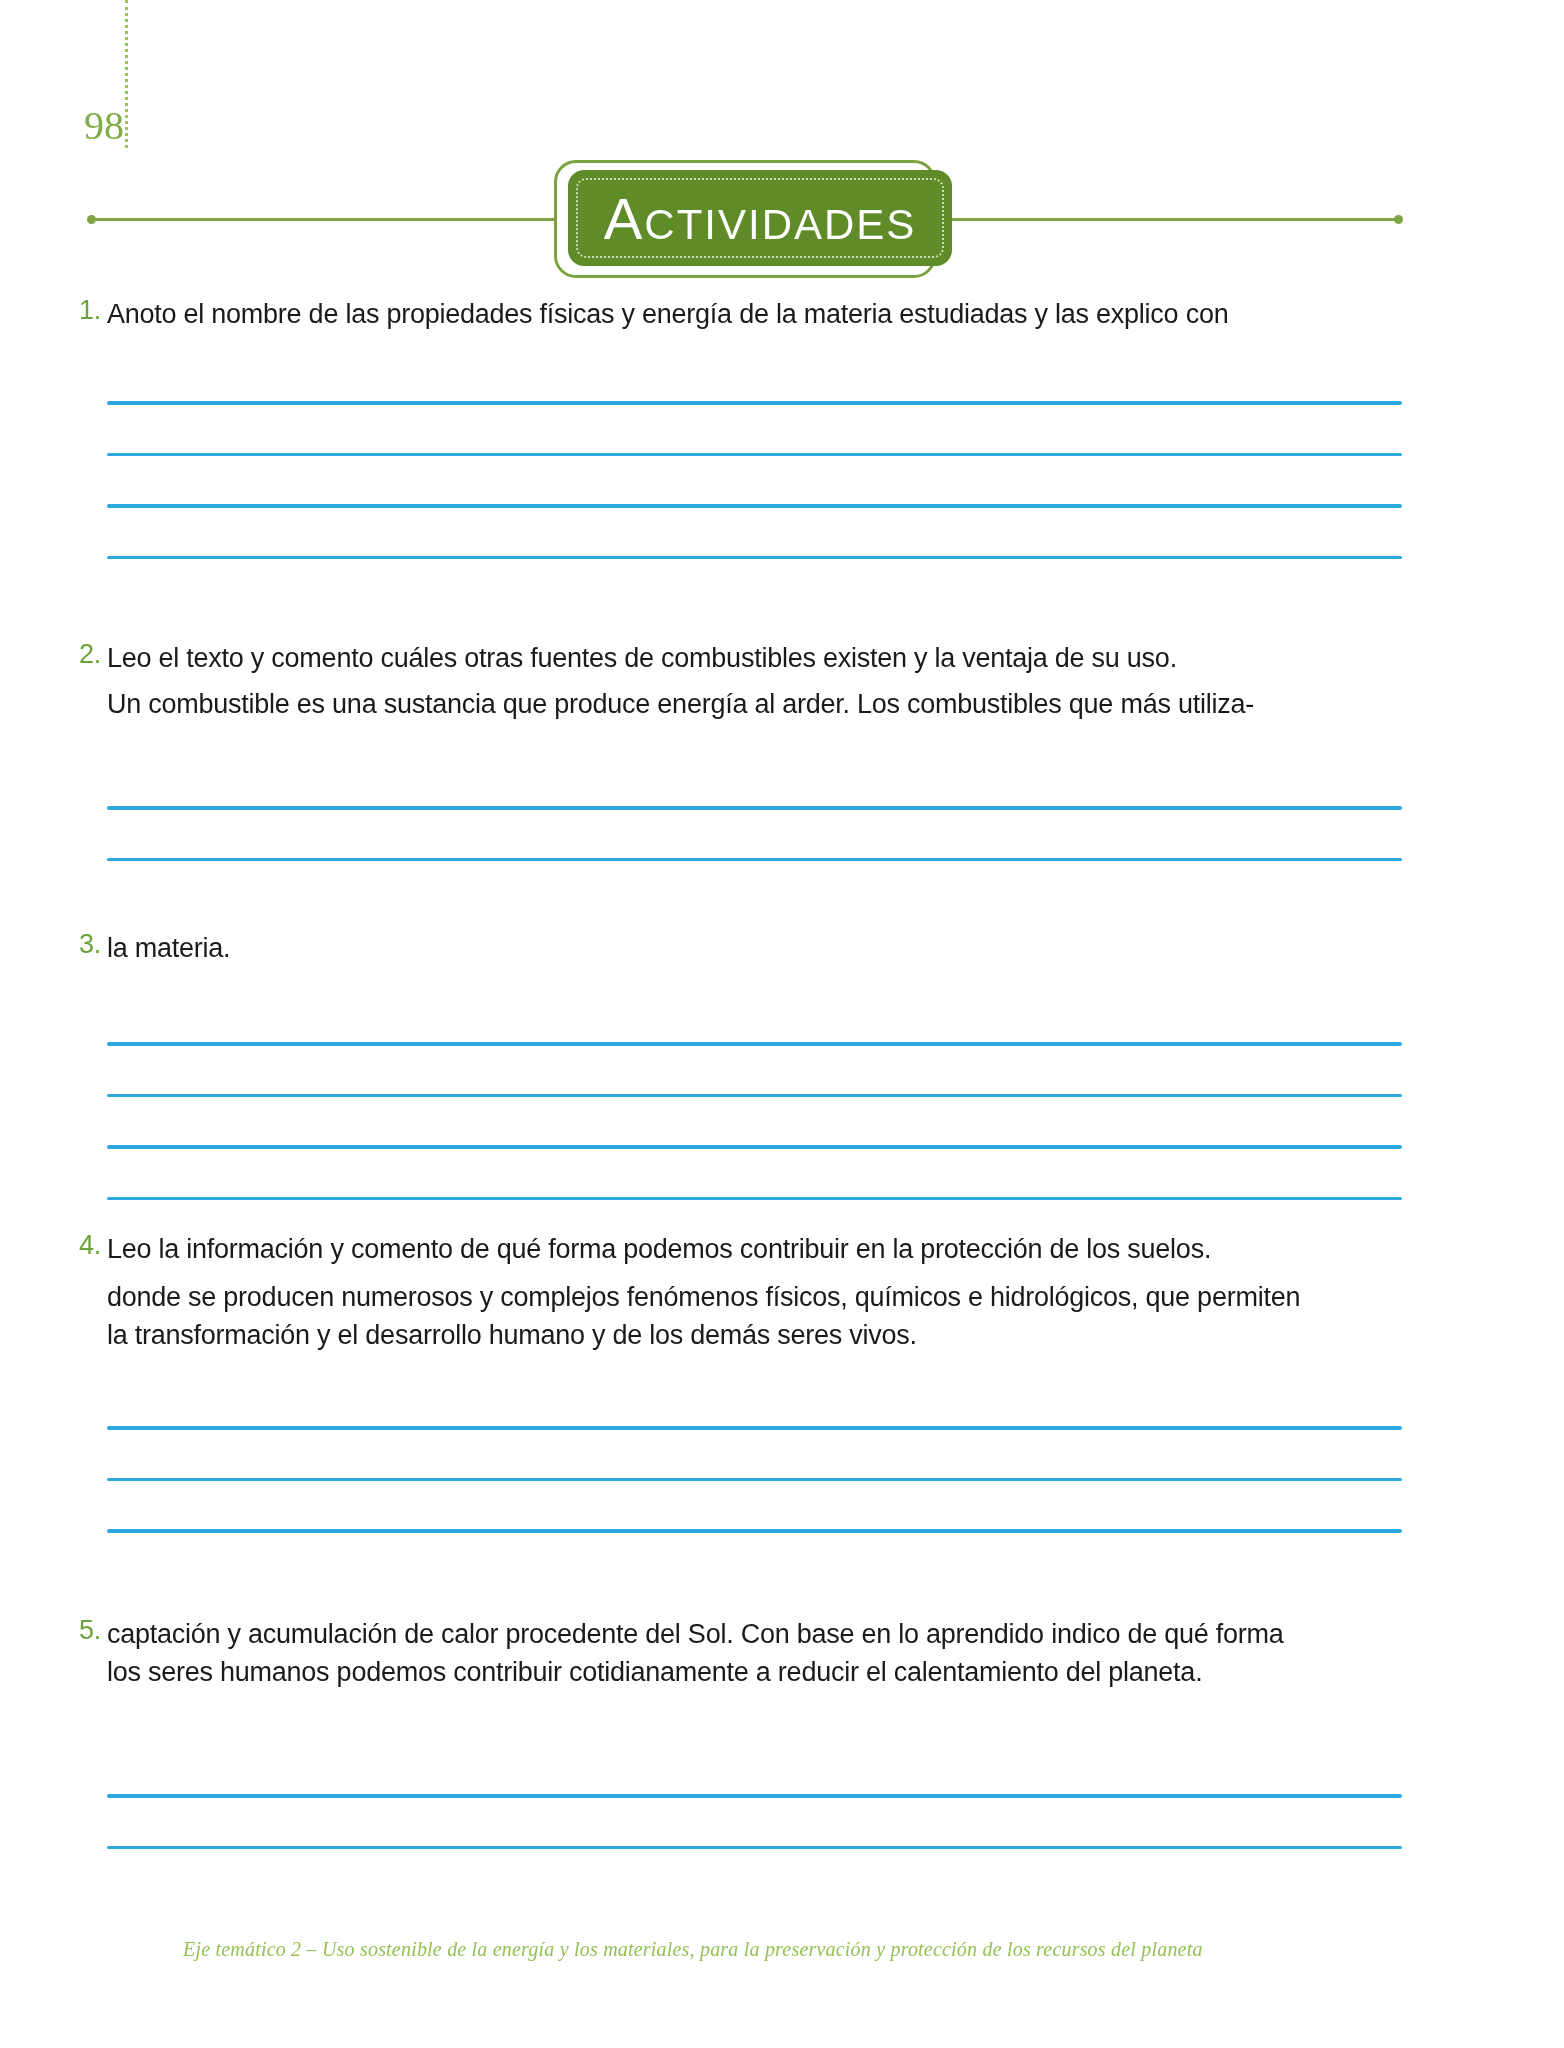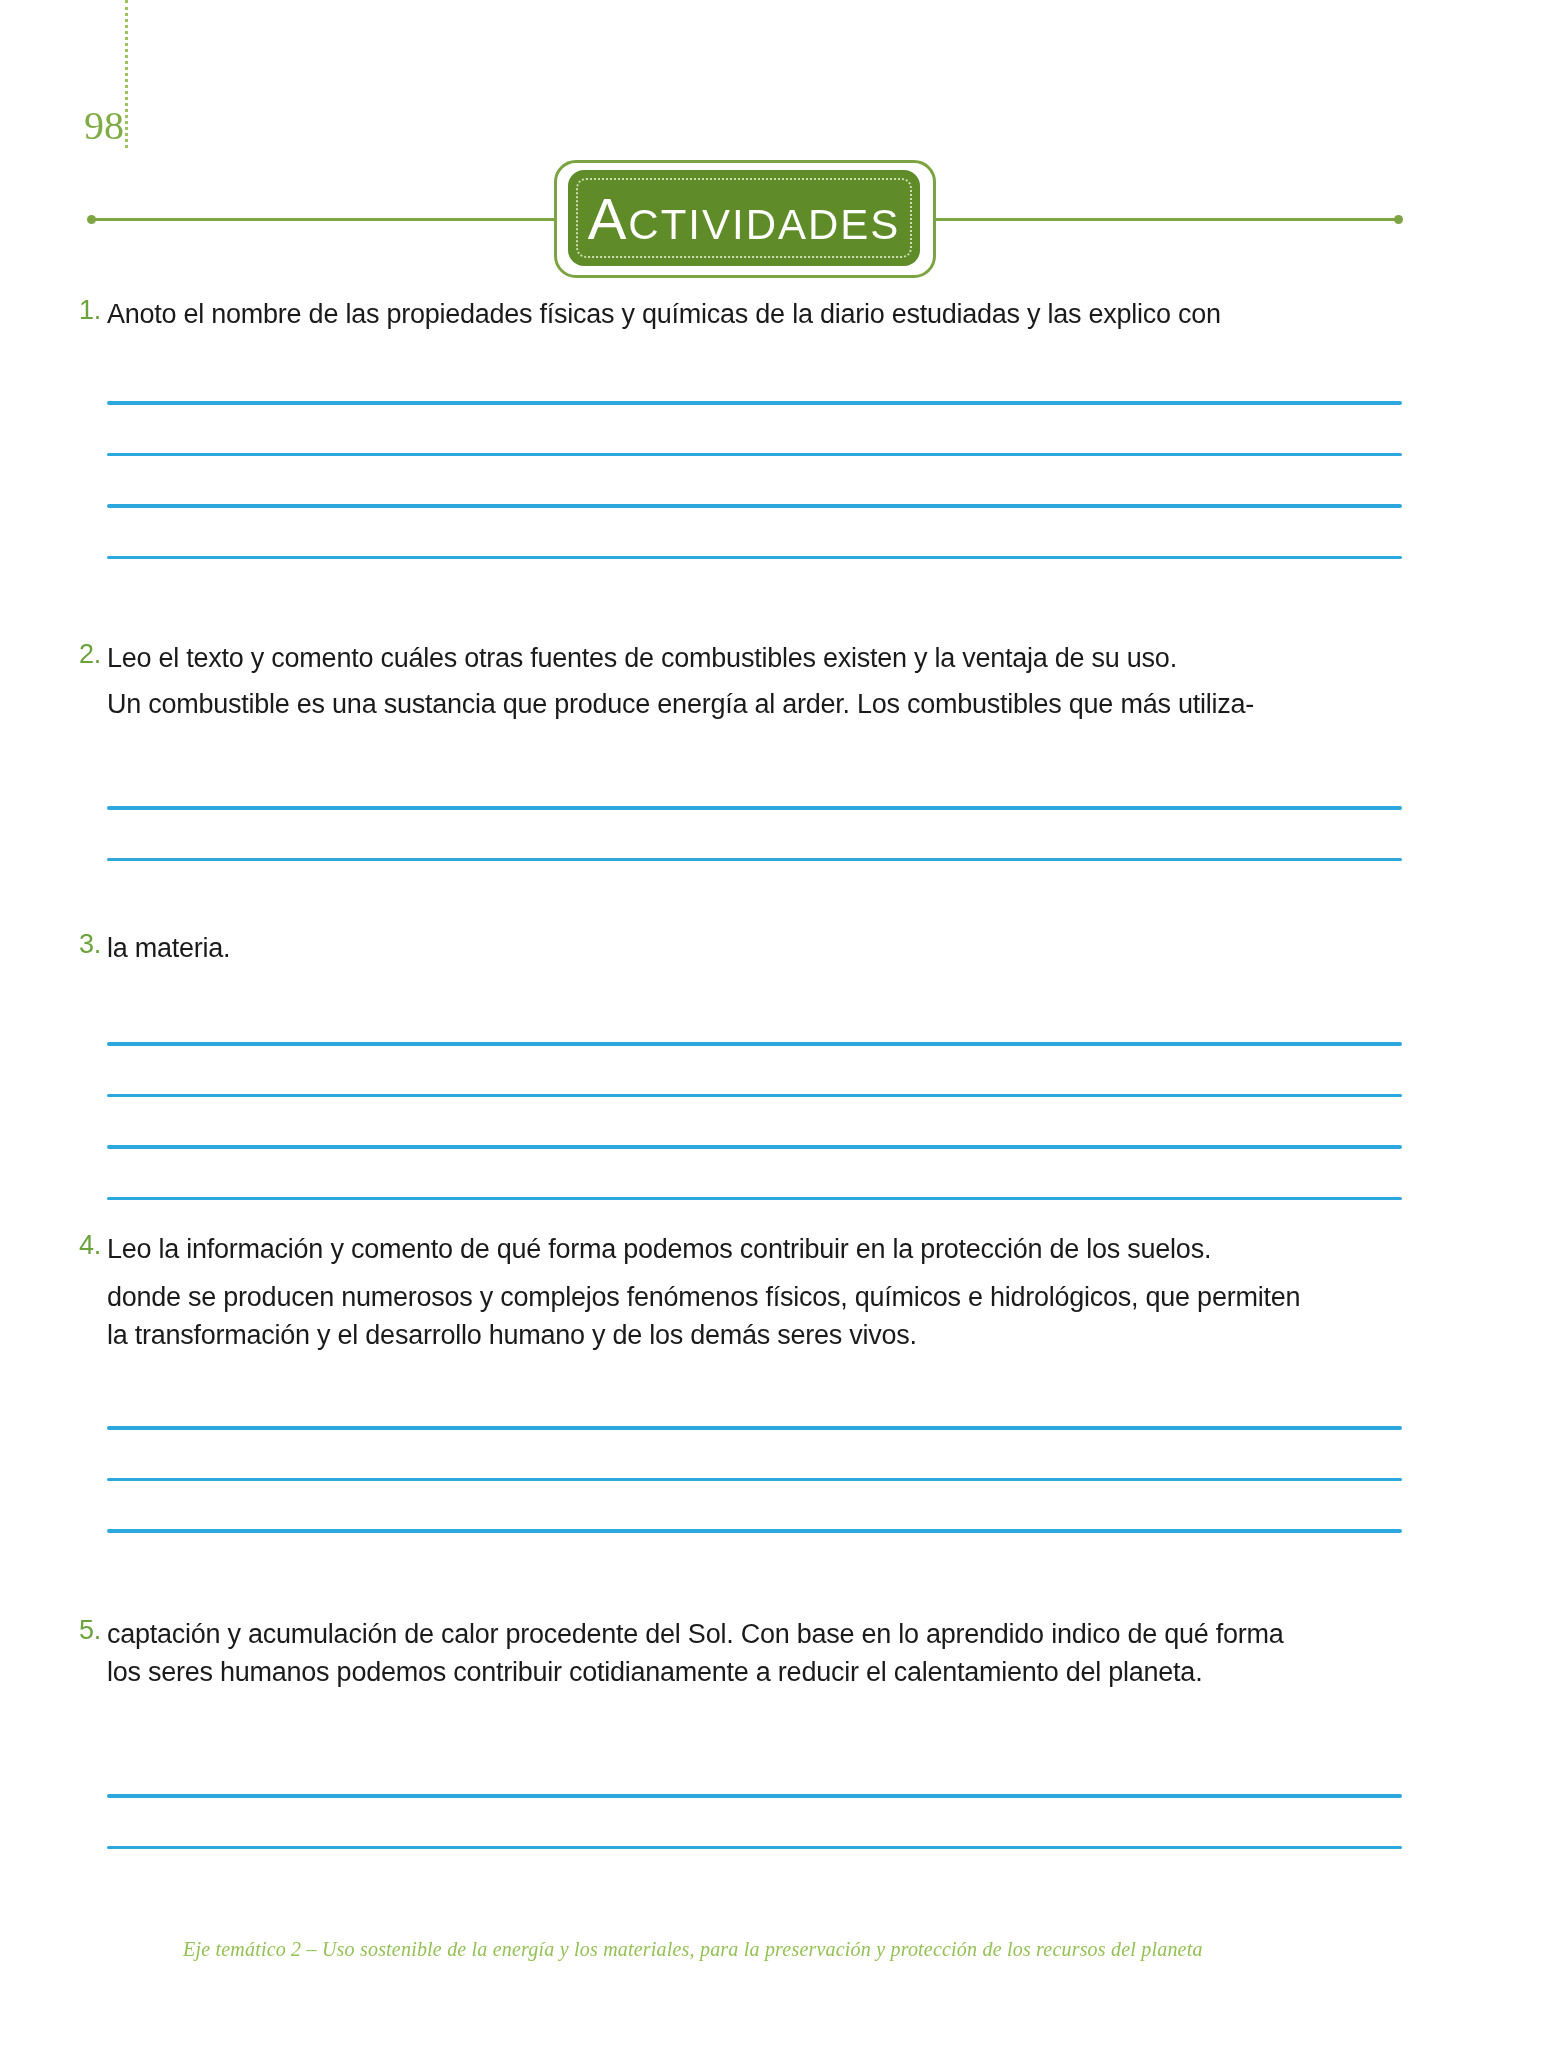--- a/index.html
+++ b/index.html
@@ -32,21 +32,21 @@
     background:#7EA443;
   }
   .header-rule::before{left:-5px;}
   .header-rule::after{right:-5px;}
   
   .banner-frame{
     position:absolute;left:554px;top:160px;width:376px;height:112px;
     background:#ffffff;border:3px solid #7CA342;border-radius:22px;
   }
   .banner-box{
-    position:absolute;left:568px;top:170px;width:352px;height:96px;
+    position:absolute;left:568px;top:170px;width:384px;height:96px;
     background:#5F8B29;border-radius:16px;
     display:flex;align-items:center;justify-content:center;
   }
   .banner-box::after{
     content:"";position:absolute;inset:8px;
     border:2px dotted rgba(236,244,215,.8);border-radius:10px;
     pointer-events:none;
   }
   .banner-title{color:#ffffff;letter-spacing:2px;white-space:nowrap;}
   .banner-initial{font-size:58px;}
@@ -84,21 +84,21 @@
   <div class="edge-dotted"></div>
 
   <div class="header-rule"></div>
   <div class="banner-frame"></div>
   <div class="banner-box">
     <div class="banner-title"><span class="banner-initial">A</span><span class="banner-rest">CTIVIDADES</span></div>
   </div>
 
   <div class="textblock" style="top:295px;">
     <span class="num">1.</span>
-    <div class="ln">Anoto el nombre de las propiedades físicas y químicas de la diario estudiadas y las explico con</div>
+    <div class="ln">Anoto el nombre de las propiedades físicas y energía de la materia estudiadas y las explico con</div>
   </div>
   <div class="answer-group" style="top:401px;">
       <div class="answer-line"></div>
       <div class="answer-line"></div>
       <div class="answer-line"></div>
       <div class="answer-line"></div>
     </div>
 
   <div class="textblock" style="top:639px;">
     <span class="num">2.</span>

